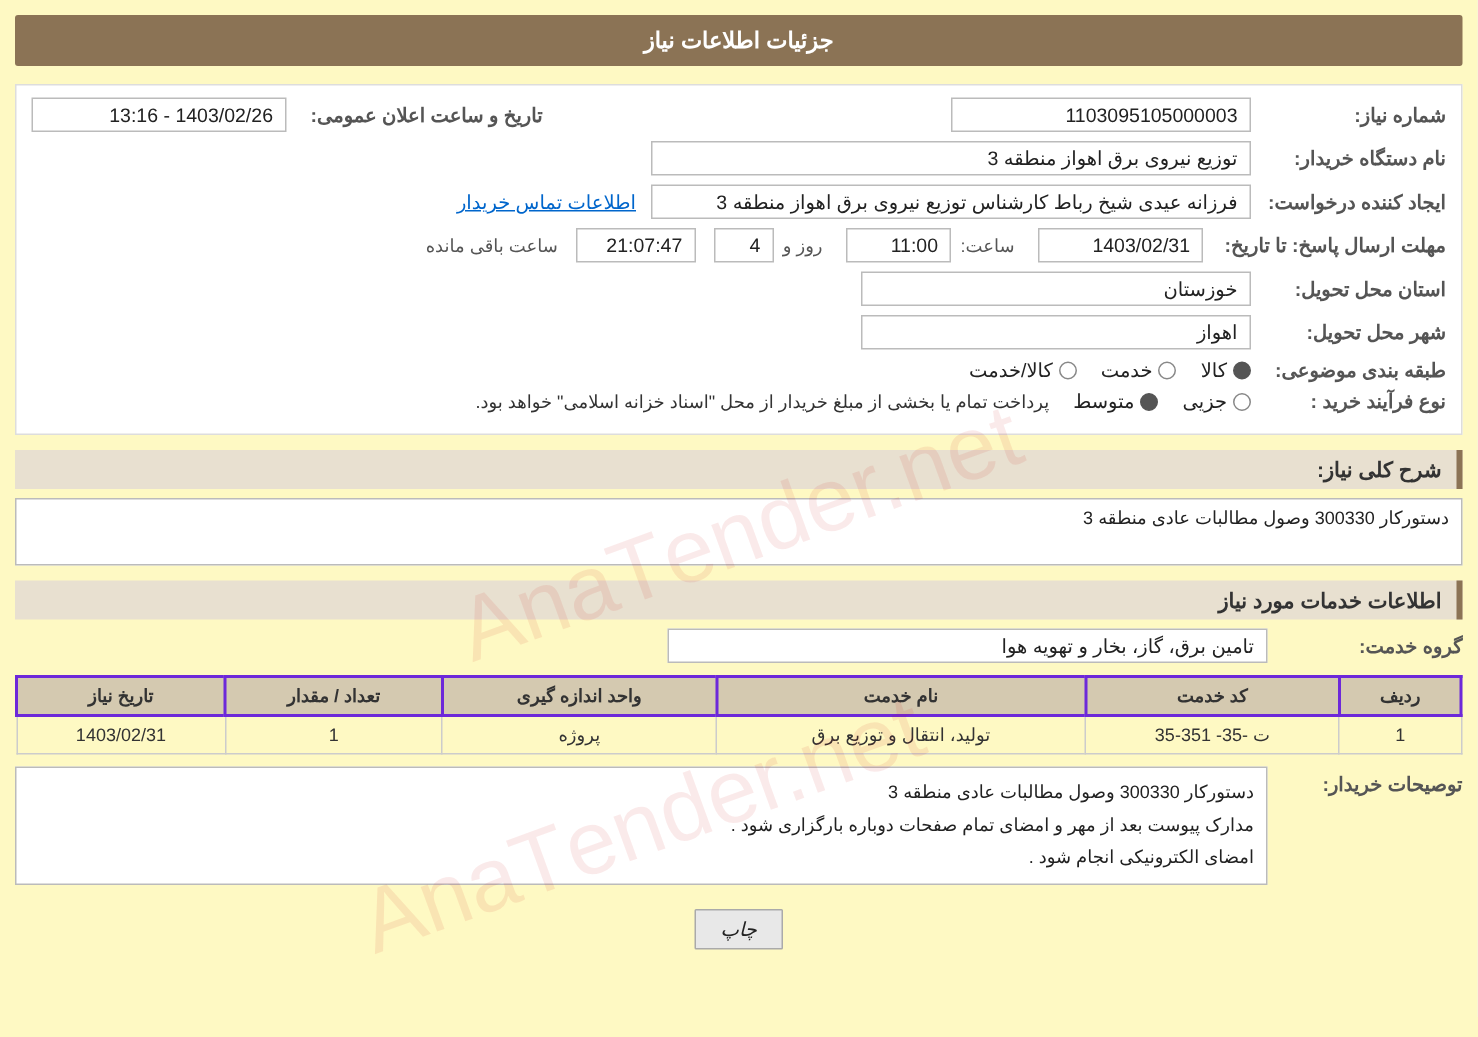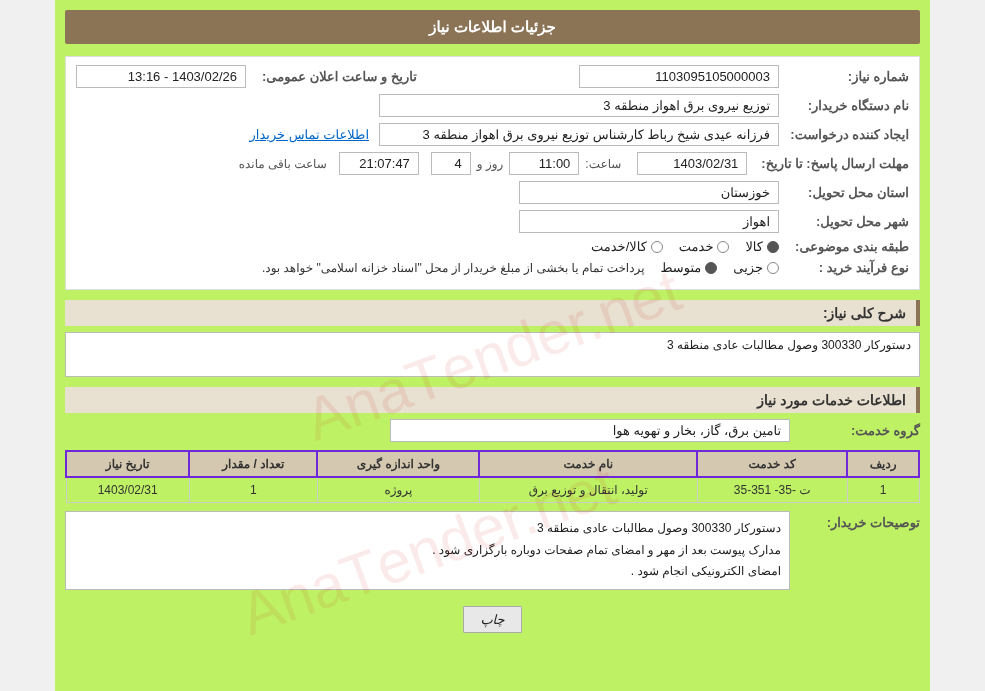--- a/index.html
+++ b/index.html
@@ -4,23 +4,23 @@
   <style>
     * { box-sizing: border-box; margin: 0; padding: 0; }
     body {
       font-family: Tahoma, Arial, sans-serif;
       font-size: 13px;
       background: #f0f0f0;
       direction: rtl;
       color: #222;
     }
     .page-wrapper {
-      width: 875px;
+      width: 985px;
       min-height: 691px;
-      background: #bef264;
+      background: #fef9c3;
       margin: 0 auto;
       padding: 10px;
     }
     .main-title {
       background: #8B7355;
       color: #fff;
       text-align: center;
       padding: 8px 12px;
       font-size: 15px;
       font-weight: bold;
@@ -232,21 +232,21 @@
       <span class="label">ایجاد کننده درخواست:</span>
       <span class="value-box value-box-wide">فرزانه عیدی شیخ رباط کارشناس توزیع نیروی برق اهواز منطقه 3</span>
       <span class="link-text" style="margin-right:10px;">اطلاعات تماس خریدار</span>
     </div>
 
     <div class="row date-time-row">
       <span class="label">مهلت ارسال پاسخ: تا تاریخ:</span>
       <span class="value-box" style="min-width:110px;">1403/02/31</span>
       <span class="small-label" style="margin-right:10px;">ساعت:</span>
       <span class="value-box" style="min-width:70px;">11:00</span>
-      <span class="small-label" style="">روز و</span>
+      <span class="small-label" style="margin-right:10px;">روز و</span>
       <span class="value-box" style="min-width:40px;">4</span>
       <span class="value-box" style="min-width:80px; margin-right:6px;">21:07:47</span>
       <span class="small-label" style="margin-right:6px;">ساعت باقی مانده</span>
     </div>
 
     <div class="row">
       <span class="label">استان محل تحویل:</span>
       <span class="value-box value-box-medium">خوزستان</span>
     </div>
 

